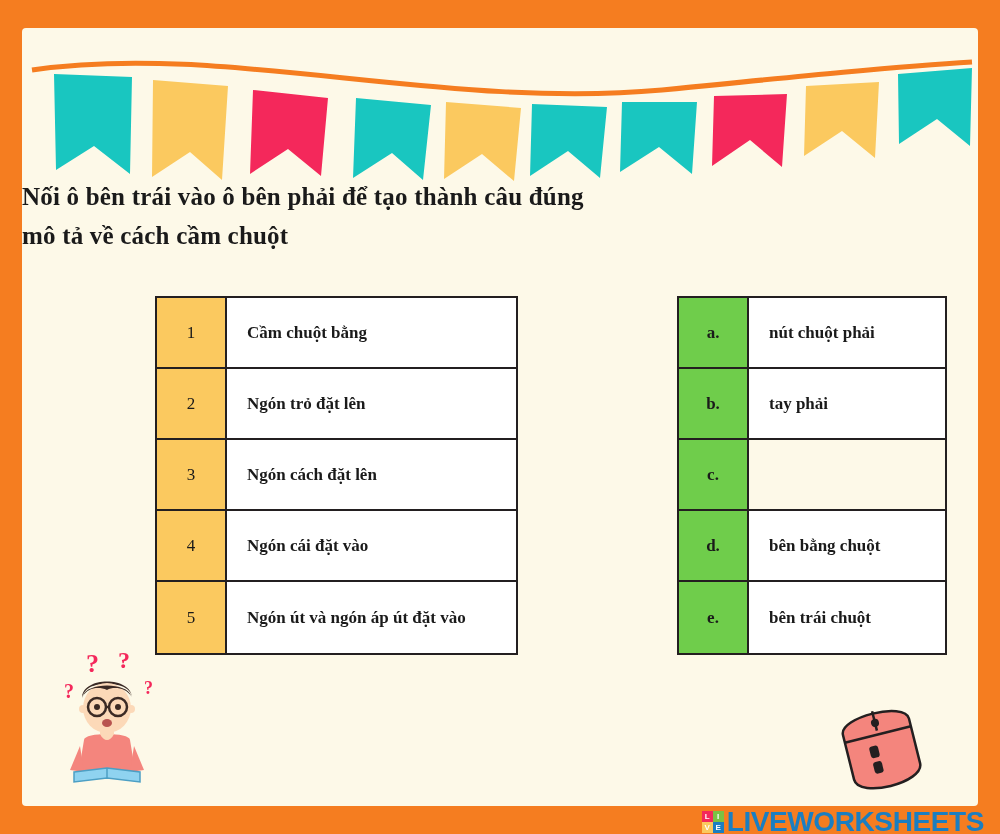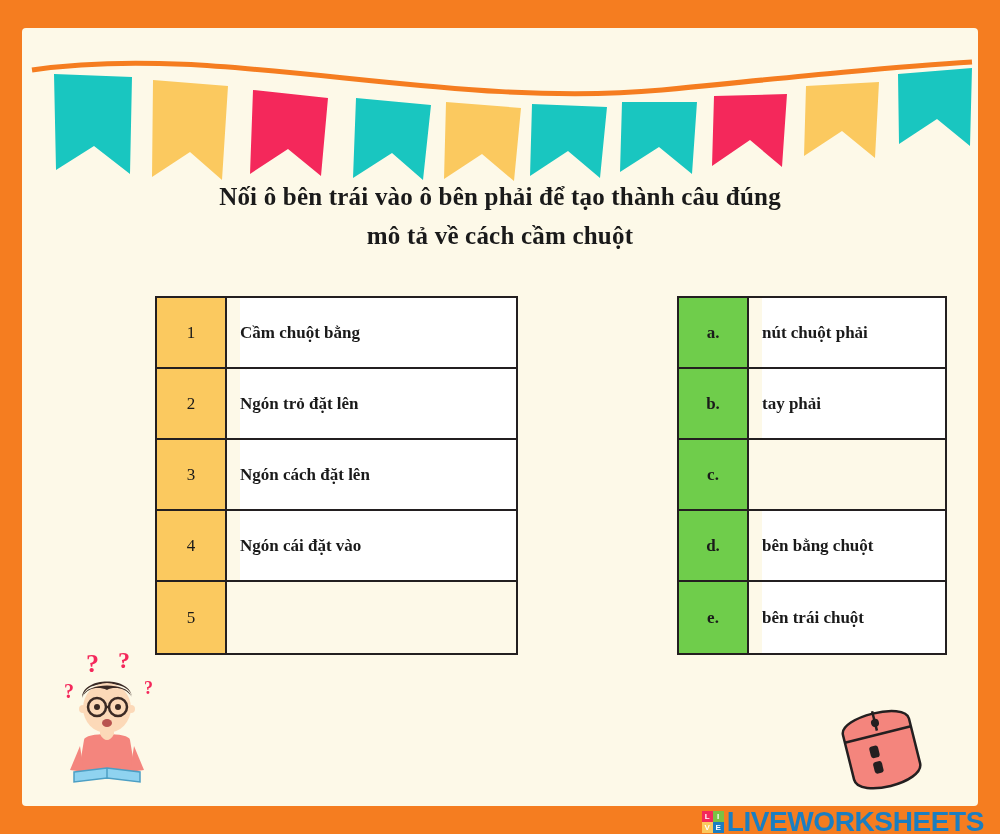--- a/index.html
+++ b/index.html
@@ -30,21 +30,20 @@
     top: 0;
     width: 956px;
     height: 160px;
   }
   
   .title {
     position: absolute;
     left: 0;
     top: 150px;
     width: 956px;
-    text-align: center;
     font-size: 25px;
     font-weight: bold;
     color: #1a1a1a;
     line-height: 1.55;
     letter-spacing: .2px;
   }
   
   .col {
     position: absolute;
     border: 2px solid #231f20;
@@ -85,27 +84,26 @@
     font-weight: normal;
   }
   .col-right .key {
     background: #6fcd4b;
     font-weight: bold;
   }
   .val {
     flex: 1 1 auto;
     display: flex;
     align-items: center;
-    padding-left: 0;
+    padding-left: 20px;
     background: #ffffff;
     font-size: 17px;
     font-weight: bold;
     color: #1a1a1a;
     box-sizing: border-box;
-    margin-left: 13px;
   }
   
   .boy {
     position: absolute;
     left: 18px;
     top: 608px;
     width: 140px;
     height: 150px;
   }
   .mouse {
@@ -195,20 +193,21 @@
     <div class="row">
       <div class="key">3</div>
       <div class="val">Ngón cách đặt lên</div>
     </div>
     <div class="row">
       <div class="key">4</div>
       <div class="val">Ngón cái đặt vào</div>
     </div>
     <div class="row">
       <div class="key">5</div>
+      <div class="val">Ngón út và ngón áp út đặt vào</div>
     </div>
   </div>
 
   <div class="col col-right">
     <div class="row">
       <div class="key">a.</div>
       <div class="val">nút chuột phải</div>
     </div>
     <div class="row">
       <div class="key">b.</div>

